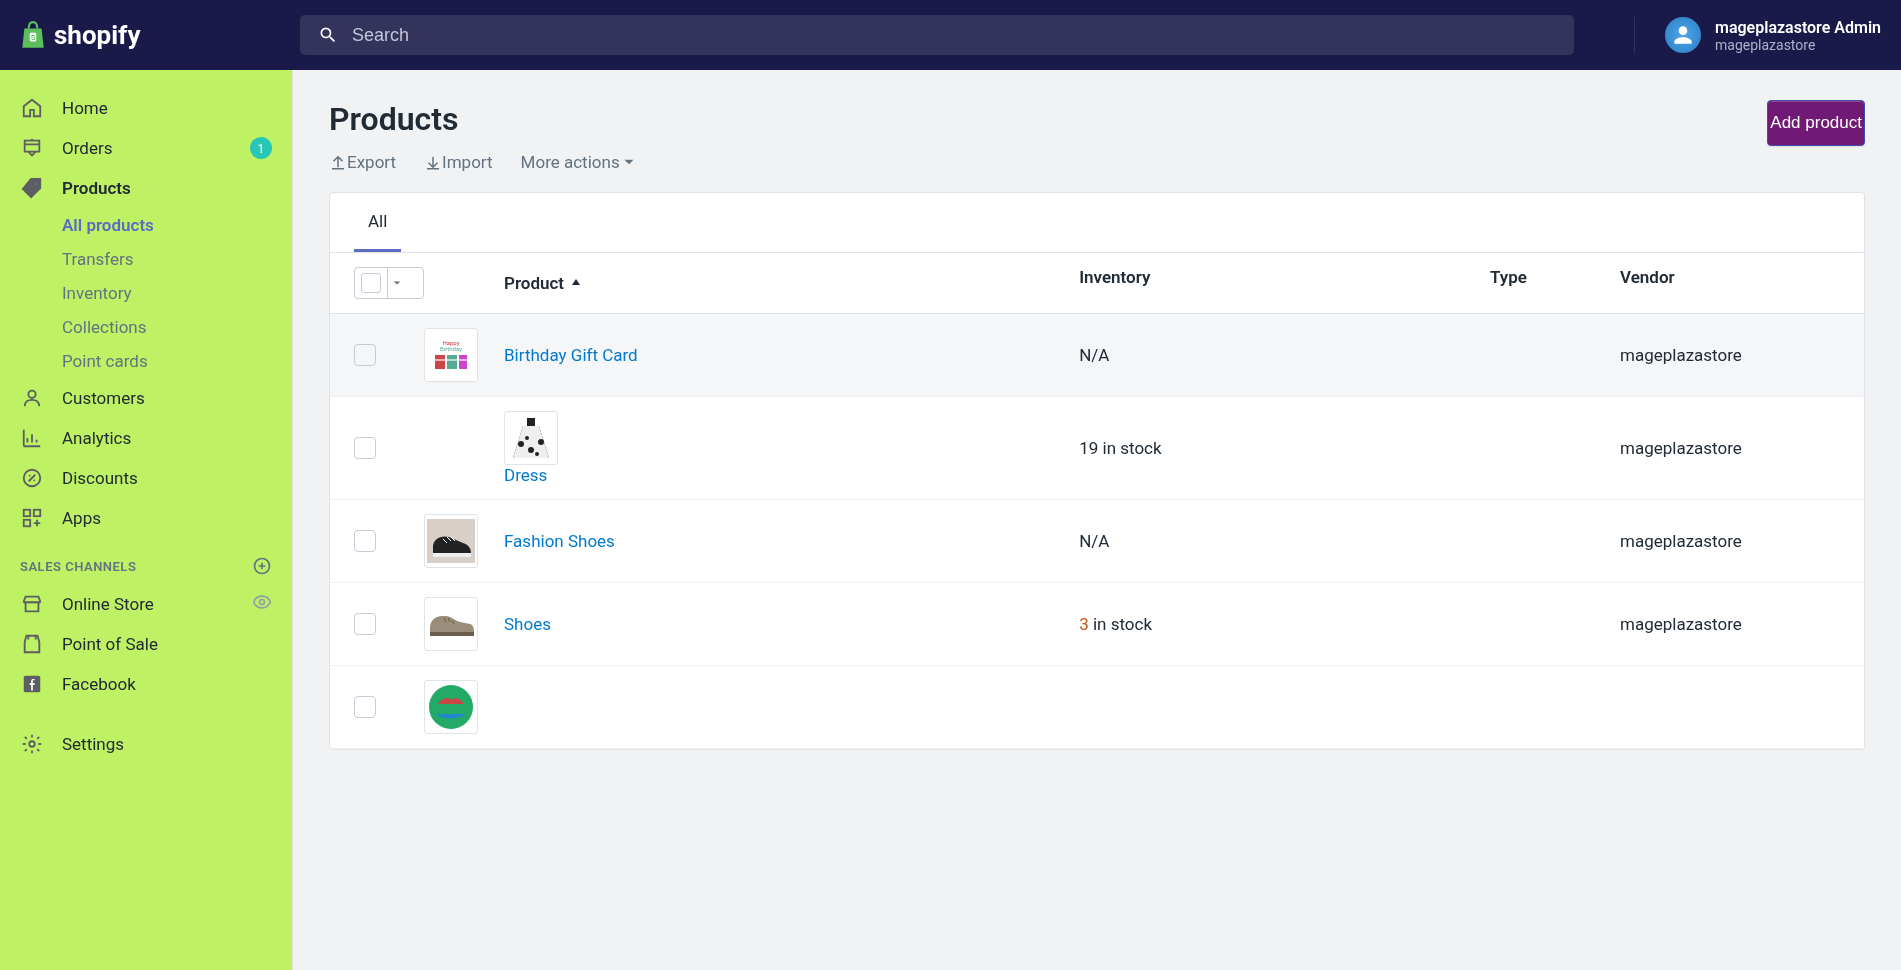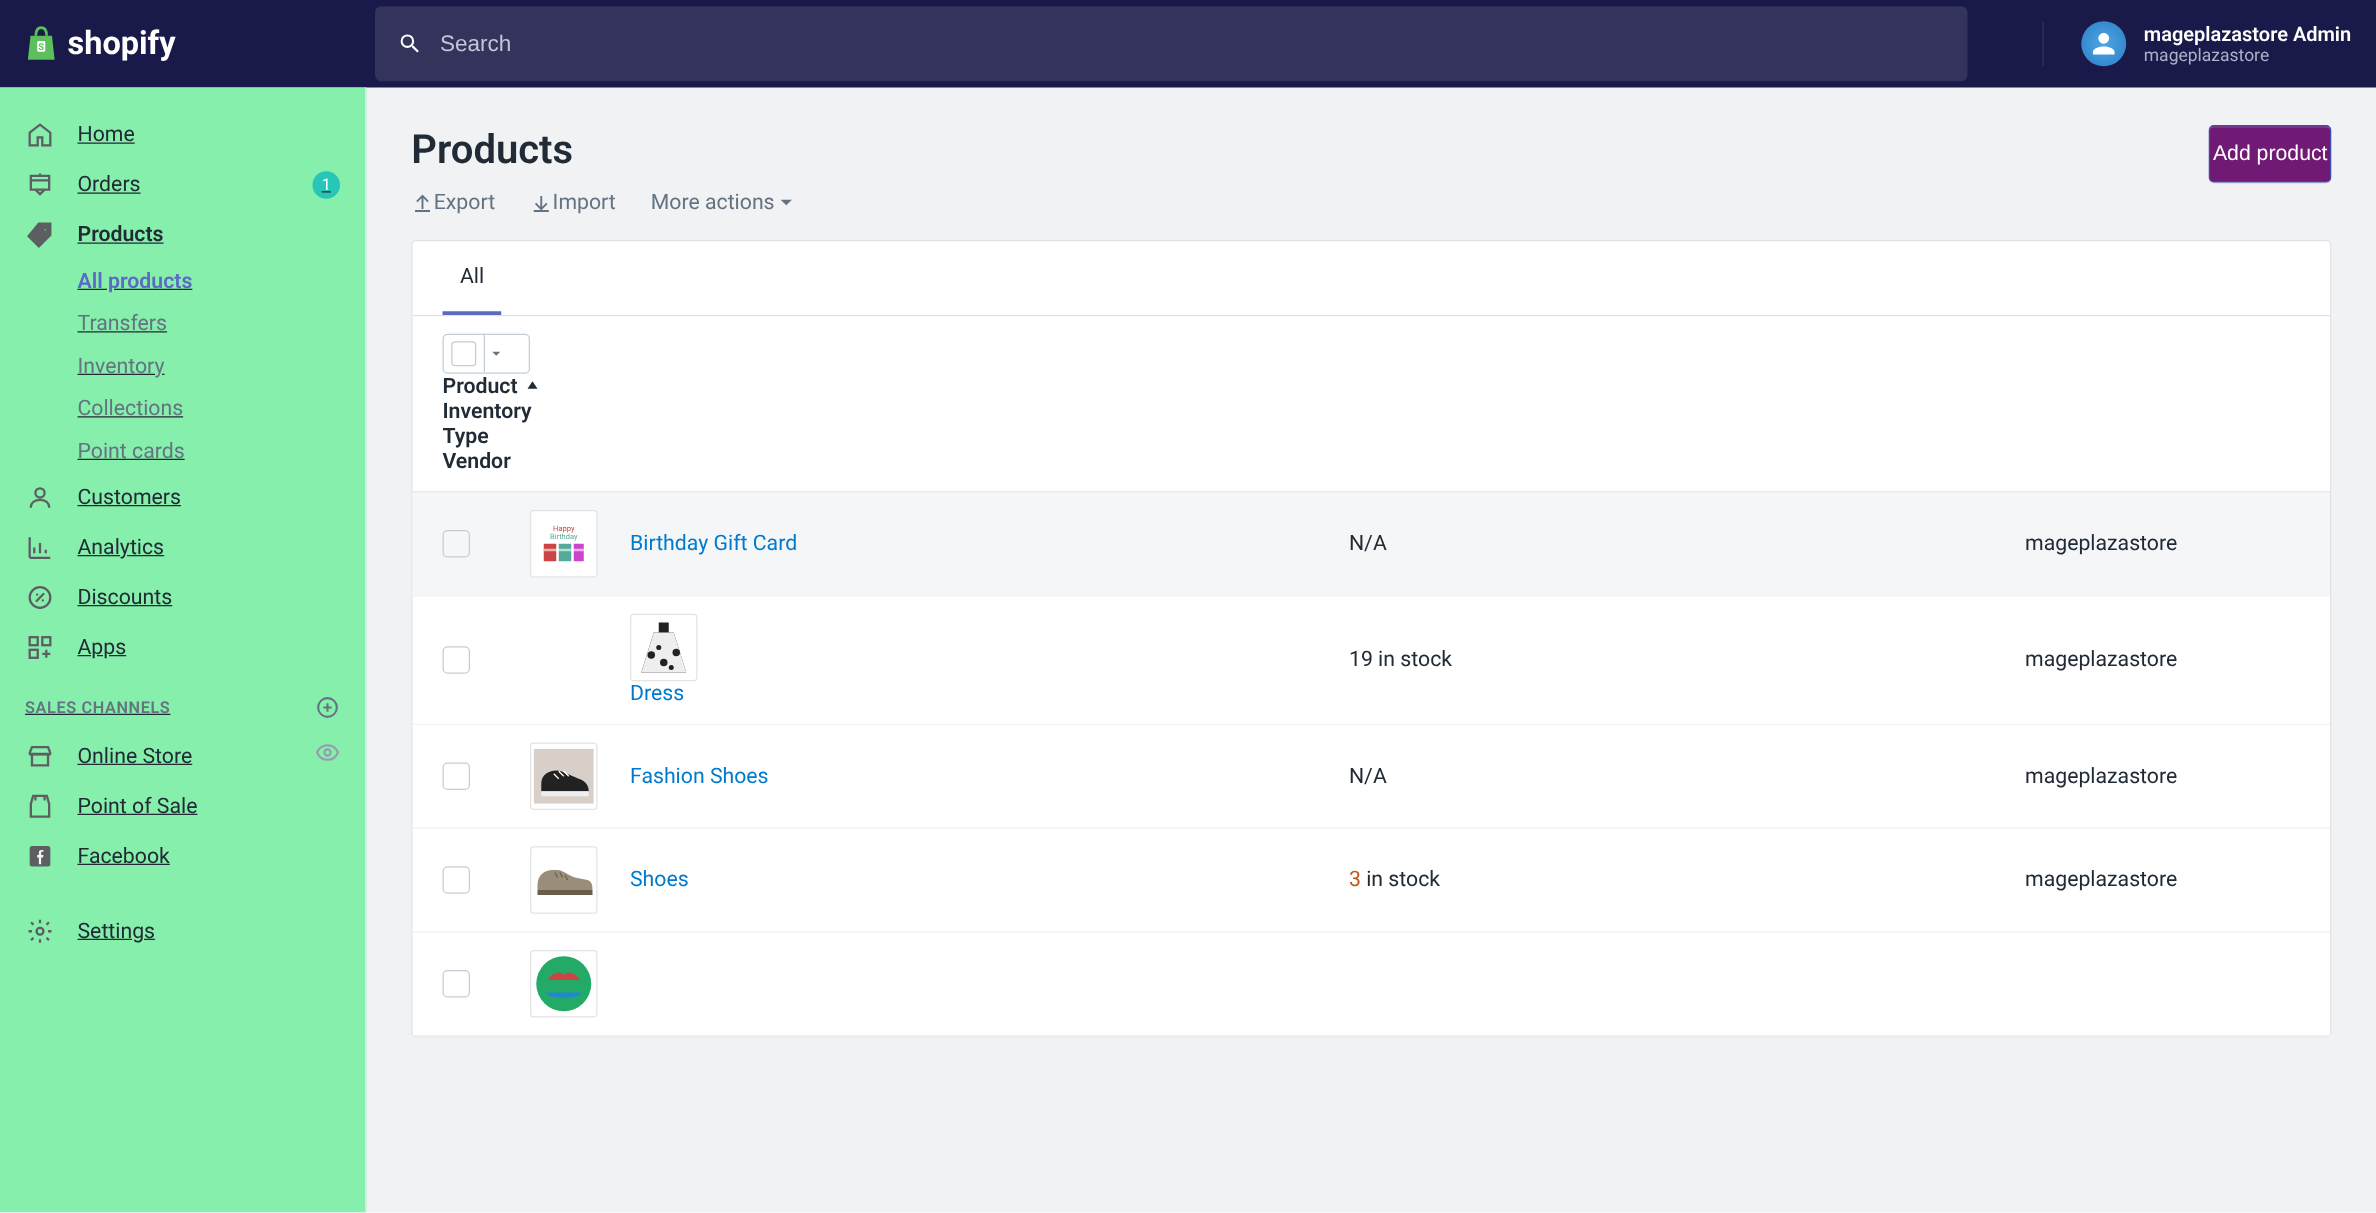--- a/index.html
+++ b/index.html
@@ -1,31 +1,31 @@
 <!DOCTYPE html>
 <html><head>
 <meta charset="utf-8">
 <style>
 * { margin:0; padding:0; box-sizing:border-box; }
 body { font-family:-apple-system,BlinkMacSystemFont,"Segoe UI",Roboto,sans-serif; background:#f1f2f4; color:#212b36; overflow:hidden; width:1901px; height:970px; }
 .topbar { height:70px; background:#1a1a4a; display:flex; align-items:center; padding:0 20px; color:#fff; }
 .logo-wrap { display:flex; align-items:center; gap:8px; width:280px; }
 .logo-wrap svg { width:26px; height:30px; }
 .logo-text { font-size:26px; font-weight:700; }
-.search-wrap { flex:1; display:flex; align-items:center; background:#33335c; border-radius:5px; height:60px; padding:0 18px; gap:14px; }
+.search-wrap { flex:1; display:flex; align-items:center; background:#33335c; border-radius:5px; height:40px; padding:0 18px; gap:14px; }
 .search-wrap svg { width:20px; height:20px; fill:#fff; }
 .search-wrap input { flex:1; background:none; border:none; outline:none; color:#fff; font-size:18px; }
 .search-wrap input::placeholder { color:#c3c5d8; }
 .user-wrap { display:flex; align-items:center; gap:14px; margin-left:60px; padding-left:30px; border-left:1px solid #33335c; }
 .avatar { width:36px; height:36px; border-radius:50%; background:radial-gradient(circle,#4fa7e6 0%,#2b7cc4 100%); display:flex; align-items:center; justify-content:center; }
 .avatar svg { width:26px; height:26px; fill:#fff; }
 .user-text .u1 { font-size:16px; font-weight:600; }
 .user-text .u2 { font-size:14px; color:#aeb0c8; }
 .shell { display:flex; height:calc(970px - 70px); }
-.sidebar { width:293px; background:#86efac; border-right:1px solid #e1e3e5; overflow-y:auto; padding:18px 0; position:relative;text-decoration:underline; }
+.sidebar { width:293px; background:#bef264; border-right:1px solid #e1e3e5; overflow-y:auto; padding:18px 0; position:relative; }
 .sidebar::-webkit-scrollbar { width:14px; }
 .sidebar::-webkit-scrollbar-track { background:#e8e8ea; }
 .sidebar::-webkit-scrollbar-thumb { background:#c1c1c1; border-radius:2px; }
 .nav-item { display:flex; align-items:center; gap:18px; padding:8px 20px; cursor:pointer; font-size:17px; color:#212b36; position:relative; }
 .nav-item .icon { width:24px; height:24px; display:flex; align-items:center; justify-content:center; }
 .nav-item .icon svg { width:22px; height:22px; fill:none; stroke:#5c5f62; stroke-width:2; }
 .nav-item.active .icon svg { stroke:#5c5f62; fill:#5c5f62; }
 .nav-item .badge { margin-left:auto; background:#27c6b7; color:#fff; border-radius:50%; width:22px; height:22px; font-size:13px; display:flex; align-items:center; justify-content:center; }
 .nav-item.active { font-weight:600; }
 .sub-item { padding:7px 20px 7px 62px; font-size:17px; color:#637381; cursor:pointer; }
@@ -45,21 +45,21 @@
 .tabs { display:flex; border-bottom:1px solid #dfe3e8; padding:0 24px; }
 .tab { padding:18px 14px; font-size:17px; cursor:pointer; color:#637381; border-bottom:3px solid transparent; }
 .tab.active { color:#212b36; border-bottom-color:#5c6ac4; }
 .filter-row { padding:24px; }
 .filter-bar { display:flex; border:1px solid #c4cdd5; border-radius:4px; overflow:hidden; }
 .filter-btn { padding:10px 18px; display:flex; align-items:center; gap:10px; border-right:1px solid #c4cdd5; cursor:pointer; font-size:17px; background:#fff; }
 .filter-btn svg { width:12px; height:12px; fill:#212b36; }
 .filter-search { flex:1; display:flex; align-items:center; padding:0 14px; gap:10px; }
 .filter-search svg { width:18px; height:18px; fill:#919eab; }
 .filter-search input { flex:1; border:none; outline:none; font-size:17px; padding:10px 0; }
-.thead { display:flex; padding:14px 24px; font-size:17px; font-weight:600; color:#212b36; border-bottom:1px solid #dfe3e8;flex-direction:column; }
+.thead { display:flex; padding:14px 24px; font-size:17px; font-weight:600; color:#212b36; border-bottom:1px solid #dfe3e8; }
 .col-check { width:70px; }
 .col-img { width:80px; }
 .col-prod { flex:1.4; display:flex; align-items:center; gap:6px; }
 .col-inv { flex:1; }
 .col-type { width:130px; }
 .col-vendor { width:220px; }
 .select-all { border:1px solid #c4cdd5; border-radius:4px; display:flex; align-items:center; height:32px; }
 .select-all .box { width:20px; height:20px; border:1px solid #c4cdd5; border-radius:3px; margin:0 6px; }
 .select-all .dd { width:18px; height:100%; display:flex; align-items:center; justify-content:center; border-left:1px solid #c4cdd5; }
 .select-all .dd svg { width:8px; height:8px; fill:#637381; }

